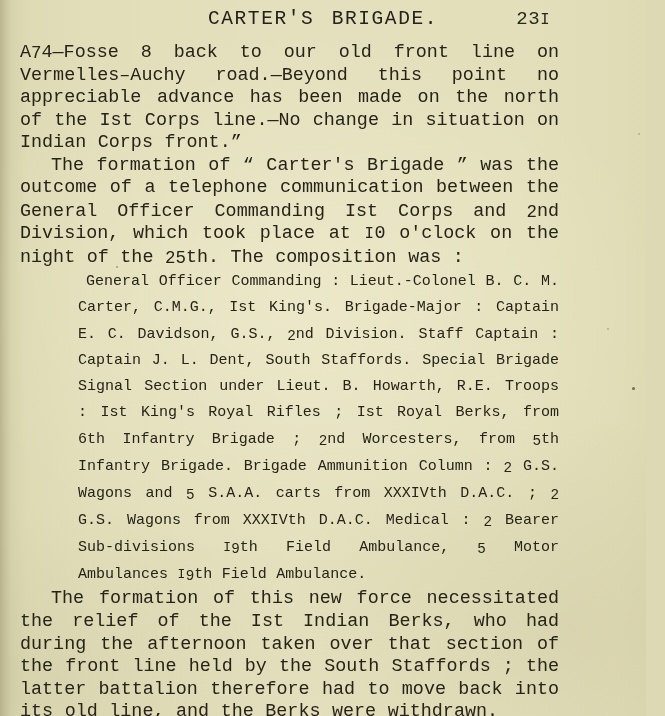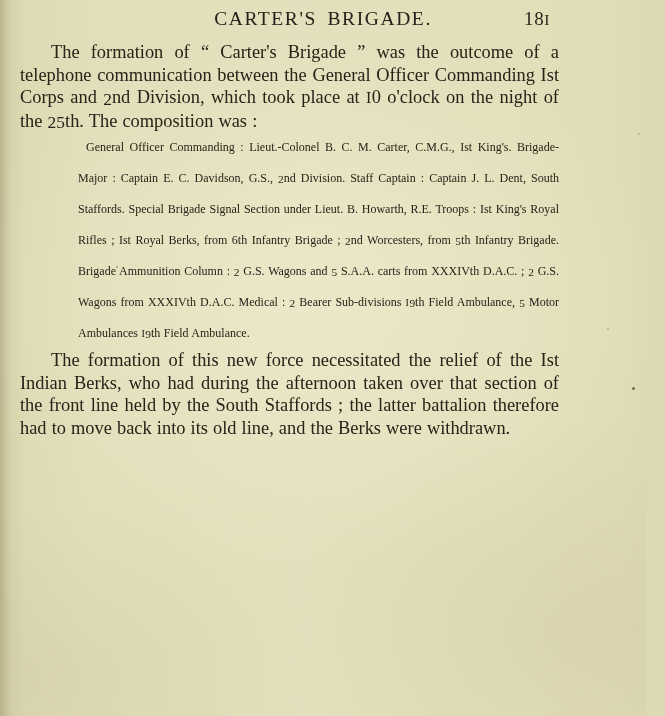--- a/index.html
+++ b/index.html
@@ -17,21 +17,21 @@
       linear-gradient(90deg,
         #b9b48e 0px,
         #c6c199 4px,
         #d6d2ab 11px,
         #dedab4 26px,
         #e2deba 90px,
         #e4e0bd 300px,
         #e3dfbb 520px,
         #e0dcb6 620px,
         #dcd8b1 665px);
-    font-family: Liberation Serif, serif;
+    font-family: Liberation Mono, monospace;
     color: #26241c;
     -webkit-font-smoothing: antialiased;
   }
   
   .grain {
     position: absolute;
     inset: 0;
     pointer-events: none;
     background:
       radial-gradient(ellipse 80% 55% at 48% 42%, rgba(255,253,232,0.28) 0%, rgba(255,253,232,0.0) 70%),
@@ -95,22 +95,22 @@
     text-justify: inter-word;
     text-indent: 31px;
     word-spacing: 0.5px;
     color: #262319;
   }
   p.para.noindent { text-indent: 0; }
 
   
   p.roster {
     margin: 0;
-    font-size: 12px;
-    line-height: 31px;
+    font-size: 15px;
+    line-height: 26px;
     text-align: justify;
     text-justify: inter-word;
     padding-left: 58px;
     text-indent: 8px;
     word-spacing: 0.5px;
     color: #262319;
   }
 
   
   .n1 {
@@ -130,24 +130,25 @@
   <div class="grain"></div>
 
   <div class="speck" style="left:632px; top:387px; width:3px; height:3px; opacity:0.75;"></div>
   <div class="speck" style="left:116px; top:266px; width:2px; height:2px; opacity:0.45;"></div>
   <div class="speck" style="left:607px; top:328px; width:2px; height:2px; opacity:0.3;"></div>
   <div class="speck" style="left:638px; top:133px; width:2px; height:2px; opacity:0.28;"></div>
 
   <div class="running-head">
     <span class="head-title">CARTER'S BRIGADE.</span>
   </div>
-  <div class="folio"><span>18</span><span class="osf-one">I</span></div>
+  <div class="folio"><span>23</span><span class="osf-one">I</span></div>
 
   <div class="body">
 
+    <p class="para noindent">A<span class="osf-low">7</span>4—Fosse 8 back to our old front line on Vermelles–Auchy road.—Beyond this point no appreciable advance has been made on the north of the Ist Corps line.—No change in situation on Indian Corps front.”</p>
 
     <p class="para">The formation of “ Carter's Brigade ” was the outcome of a telephone communication between the General Officer Commanding Ist Corps and <span class="osf-low">2</span>nd Division, which took place at <span class="n1">I</span>0 o'clock on the night of the <span class="osf-low">2</span><span class="osf-low">5</span>th.   The composition was :</p>
 
     <p class="roster">General Officer Commanding : Lieut.-Colonel B. C. M. Carter, C.M.G., Ist King's.   Brigade-Major : Captain E. C. Davidson, G.S., <span class="osf-low">2</span>nd Division.   Staff Captain : Captain J. L. Dent, South Staffords.   Special Brigade Signal Section under Lieut. B. Howarth, R.E.   Troops : Ist King's Royal Rifles ; Ist Royal Berks, from 6th Infantry Brigade ; <span class="osf-low">2</span>nd Worcesters, from <span class="osf-low">5</span>th Infantry Brigade. Brigade Ammunition Column : <span class="osf-low">2</span> G.S. Wagons and <span class="osf-low">5</span> S.A.A. carts from XXXIVth D.A.C. ; <span class="osf-low">2</span> G.S. Wagons from XXXIVth D.A.C.   Medical : <span class="osf-low">2</span> Bearer Sub-divisions <span class="n1">I</span><span class="osf-low">9</span>th Field Ambulance, <span class="osf-low">5</span> Motor Ambulances <span class="n1">I</span><span class="osf-low">9</span>th Field Ambulance.</p>
 
 
     <p class="para">The formation of this new force necessitated the relief of the Ist Indian Berks, who had during the afternoon taken over that section of the front line held by the South Staffords ; the latter battalion therefore had to move back into its old line, and the Berks were withdrawn.</p>
 
 
 

